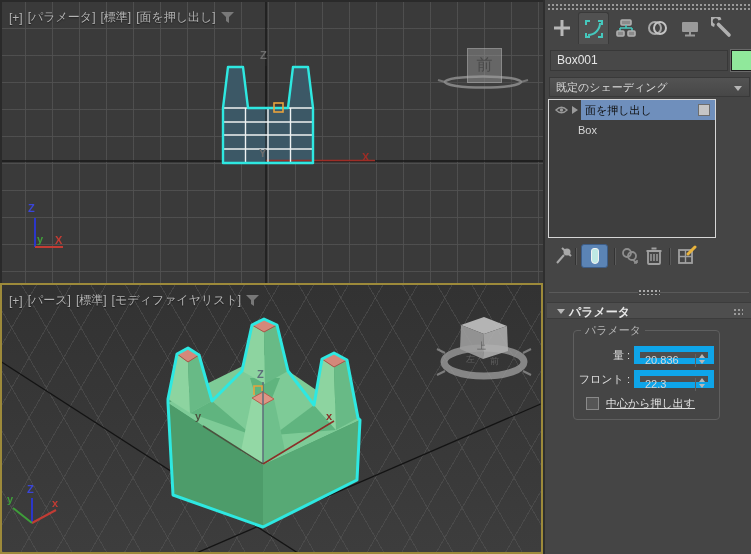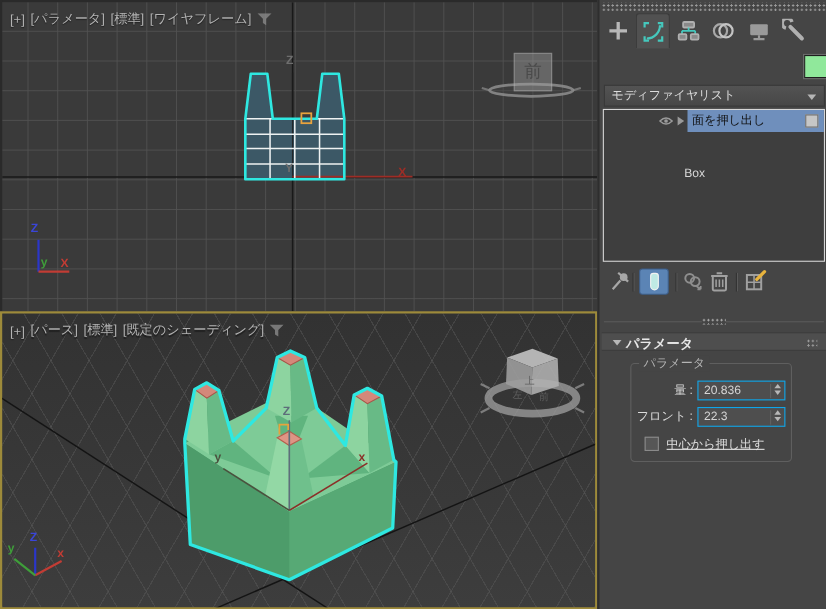--- a/index.html
+++ b/index.html
@@ -34,49 +34,49 @@
     background-image:radial-gradient(circle, #9a9a9a 0.8px, transparent 1px);
     background-size:4px 4px;background-position:0 1px;}
   .tab{top:12px;width:31px;height:32px;display:flex;align-items:center;justify-content:center;}
   .tab.active{background:#515151;border:1px solid #3a3a3a;border-bottom:none;border-radius:3px 3px 0 0;}
   #name-field{left:5px;top:50px;width:178px;height:21px;background:#484848;border:1px solid #383838;
     color:#e6e6e6;font-size:12px;line-height:19px;padding:0 6px;}
   #color-swatch{left:186px;top:50px;width:21px;height:21px;background:#90e89b;border:1px solid #1e1e1e;outline:1px solid #6a6a6a;}
   #mod-list{left:4px;top:77px;width:201px;height:20px;background:linear-gradient(#535353,#474747);
     border:1px solid #393939;color:#dcdcdc;font-size:11px;line-height:18px;padding:0 6px;}
   #mod-list .dd-arrow{position:absolute;right:7px;top:8px;width:0;height:0;border-left:4px solid transparent;border-right:4px solid transparent;border-top:5px solid #b5b5b5;}
-  #stack{left:3px;top:99px;width:202px;height:139px;background:#3e3e3e;border:1px solid #d6d6d6;font-size:11px;color:#d6d6d6;padding-left:44px;}
+  #stack{left:3px;top:99px;width:168px;height:139px;background:#3e3e3e;border:1px solid #d6d6d6;font-size:11px;color:#d6d6d6;}
   .stack-row{position:relative;height:20px;line-height:20px;}
   .stack-row .hl{position:absolute;left:32px;top:0;right:0;bottom:0;background:#6f8fbc;}
   .stack-row .lbl{position:absolute;left:36px;top:0;}
   .stack-row.sel .lbl{color:#101010;}
   .row-sq{position:absolute;right:5px;top:4px;width:12px;height:12px;background:#c6c6c6;border:1px solid #6e6e6e;}
   .eye{position:absolute;left:6px;top:5px;}
   .tri-r{position:absolute;left:23px;top:6px;width:0;height:0;border-top:4px solid transparent;border-bottom:4px solid transparent;border-left:6px solid #9a9a9a;}
-  .base-lbl{position:absolute;left:29px;margin-top:28px;}
+  .base-lbl{position:absolute;left:29px;}
 
   .tool-sep{top:248px;width:2px;height:17px;background:#333;border-right:1px solid #5a5a5a;}
   #btn-showend{left:36px;top:244px;width:27px;height:24px;background:#5b84b5;border:1px solid #3d5d87;border-radius:3px;display:flex;align-items:center;justify-content:center;}
   .tube{width:8px;height:16px;background:#bfe9e4;border:1.5px solid #f2f2f2;border-radius:3px 3px 4px 4px;}
 
   #panel-split{left:4px;top:292px;width:200px;height:1px;background:#5a5a5a;}
   #split-grip{left:93px;top:289px;width:22px;height:6px;background:#454545;
     background-image:radial-gradient(circle,#aaa 0.8px,transparent 1px);background-size:4px 4px;}
 
   #rollout-head{left:2px;top:302px;width:204px;height:17px;background:#4e4e4e;border-top:1px solid #3c3c3c;border-bottom:1px solid #3c3c3c;}
   #rollout-head .tri{position:absolute;left:10px;top:6px;width:0;height:0;border-left:4px solid transparent;border-right:4px solid transparent;border-top:5px solid #b8b8b8;}
   #rollout-head .ttl{position:absolute;left:22px;top:1px;color:#e8e8e8;font-size:12px;font-weight:bold;}
   #rollout-grip{position:absolute;right:8px;top:5px;width:10px;height:8px;
     background-image:radial-gradient(circle,#999 0.8px,transparent 1px);background-size:4px 4px;}
 
   #group-box{left:28px;top:330px;width:147px;height:90px;border:1px solid #5f5f5f;border-radius:4px;}
   #group-legend{position:absolute;left:7px;top:-8px;background:#454545;color:#b5b5b5;font-size:11px;padding:0 4px;}
   .prow{position:absolute;left:0;width:100%;height:18px;}
   .prow .pl{position:absolute;left:0;width:56px;text-align:right;color:#dcdcdc;font-size:11px;line-height:18px;}
-  .pfield{position:absolute;left:60px;width:80px;height:18px;background:#4e4e4e;border:1px solid #0ea5e9;
+  .pfield{position:absolute;left:60px;width:80px;height:18px;background:#4e4e4e;border:6px solid #0ea5e9;
     color:#d5d5d5;font-size:11px;line-height:16px;padding:0 14px 0 5px;}
   .spin{position:absolute;right:2px;top:2px;width:11px;height:13px;display:flex;flex-direction:column;align-items:center;gap:2px;border-left:1px solid #606060;padding-left:2px;}
   .sp-up{width:0;height:0;border-left:3.5px solid transparent;border-right:3.5px solid transparent;border-bottom:4.5px solid #b8b8b8;}
   .sp-dn{width:0;height:0;border-left:3.5px solid transparent;border-right:3.5px solid transparent;border-top:4.5px solid #b8b8b8;}
   #chk{position:absolute;left:12px;top:66px;width:13px;height:13px;background:#565656;border:1px solid #8a8a8a;}
   #chk-lbl{position:absolute;left:32px;top:65px;color:#e0e0e0;font-size:11px;text-decoration:underline;}
   svg{display:block;}
 </style>
 </head>
 <body>
@@ -109,21 +109,21 @@
 
       <ellipse cx="481" cy="80" rx="38" ry="5.5" fill="rgba(70,70,70,.4)" stroke="#8f8f8f" stroke-width="2.5" opacity="0.85"></ellipse>
       <line x1="436" y1="78" x2="443" y2="80" stroke="#8f8f8f" stroke-width="2" opacity="0.7"></line>
       <line x1="519" y1="80" x2="526" y2="78" stroke="#8f8f8f" stroke-width="2" opacity="0.7"></line>
     </svg>
 
     <div class="vp-label abs">
       <span>[+]</span>
       <span>[パラメータ]</span>
       <span>[標準]</span>
-      <span>[ワイヤフレーム]</span>
+      <span>[面を押し出し]</span>
       <svg width="13" height="12" viewBox="0 0 13 12">
         <path d="M0,0 H13 L8,5 V11 L5,9 V5 Z" fill="#8a8a8a" opacity="0.8"></path>
       </svg>
     </div>
 
     <span class="abs axis-lab" style="left:258px;top:47px;color:#6e6e6e">Z</span>
     <span class="abs axis-lab" style="left:257px;top:145px;color:#6e6e6e">Y</span>
     <span class="abs axis-lab" style="left:360px;top:149px;color:#9e2d26">X</span>
 
     <span class="abs axis-lab" style="left:26px;top:200px;color:#3a45d8">Z</span>
@@ -190,21 +190,21 @@
         <polygon points="461,42 484,34 507,43 484,51" fill="#c6c6c6"></polygon>
         <polygon points="461,42 484,51 483,76 460,66" fill="#9f9f9f"></polygon>
         <polygon points="484,51 507,43 508,68 483,76" fill="#b2b2b2"></polygon>
       </g>
     </svg>
 
     <div class="vp-label abs">
       <span>[+]</span>
       <span>[パース]</span>
       <span>[標準]</span>
-      <span>[既定のシェーディング]</span>
+      <span>[モディファイヤリスト]</span>
       <svg width="13" height="12" viewBox="0 0 13 12">
         <path d="M0,0 H13 L8,5 V11 L5,9 V5 Z" fill="#8a8a8a" opacity="0.8"></path>
       </svg>
     </div>
 
     <span class="abs axis-lab" style="left:255px;top:83px;color:#5d6e7a">Z</span>
     <span class="abs axis-lab" style="left:193px;top:125px;color:#4a523e">y</span>
     <span class="abs axis-lab" style="left:324px;top:125px;color:#8b2f28">x</span>
 
     <span class="abs axis-lab" style="left:25px;top:198px;color:#3a45d8">Z</span>
@@ -254,24 +254,25 @@
         <path d="M11,15 V18 M6,18.5 H16" stroke="#9a9a9a" stroke-width="2" fill="none"></path>
       </svg>
     </div>
     <div class="tab abs" style="left:161px">
       <svg width="22" height="22" viewBox="0 0 22 22">
         <path d="M9,3 A4.5,4.5 0 1 0 3.5,8.5" stroke="#b0b0b0" stroke-width="3" fill="none"></path>
         <path d="M7.5,7.5 L18,18" stroke="#b0b0b0" stroke-width="3.6" stroke-linecap="round"></path>
       </svg>
     </div>
 
+    <div id="name-field" class="abs">Box001</div>
     <div id="color-swatch" class="abs"></div>
 
     <div id="mod-list" class="abs">
-      <span>モディファイヤリスト</span>
+      <span>既定のシェーディング</span>
       <span class="dd-arrow"></span>
     </div>
 
     <div id="stack" class="abs">
       <div class="stack-row sel">
         <div class="hl"></div>
         <svg class="eye" width="13" height="10" viewBox="0 0 14 10">
           <path d="M1,5 Q7,-1 13,5 Q7,11 1,5 Z" fill="none" stroke="#9a9a9a" stroke-width="1.4"></path>
             <circle cx="7" cy="5" r="1.8" fill="#9a9a9a"></circle>
         </svg>

